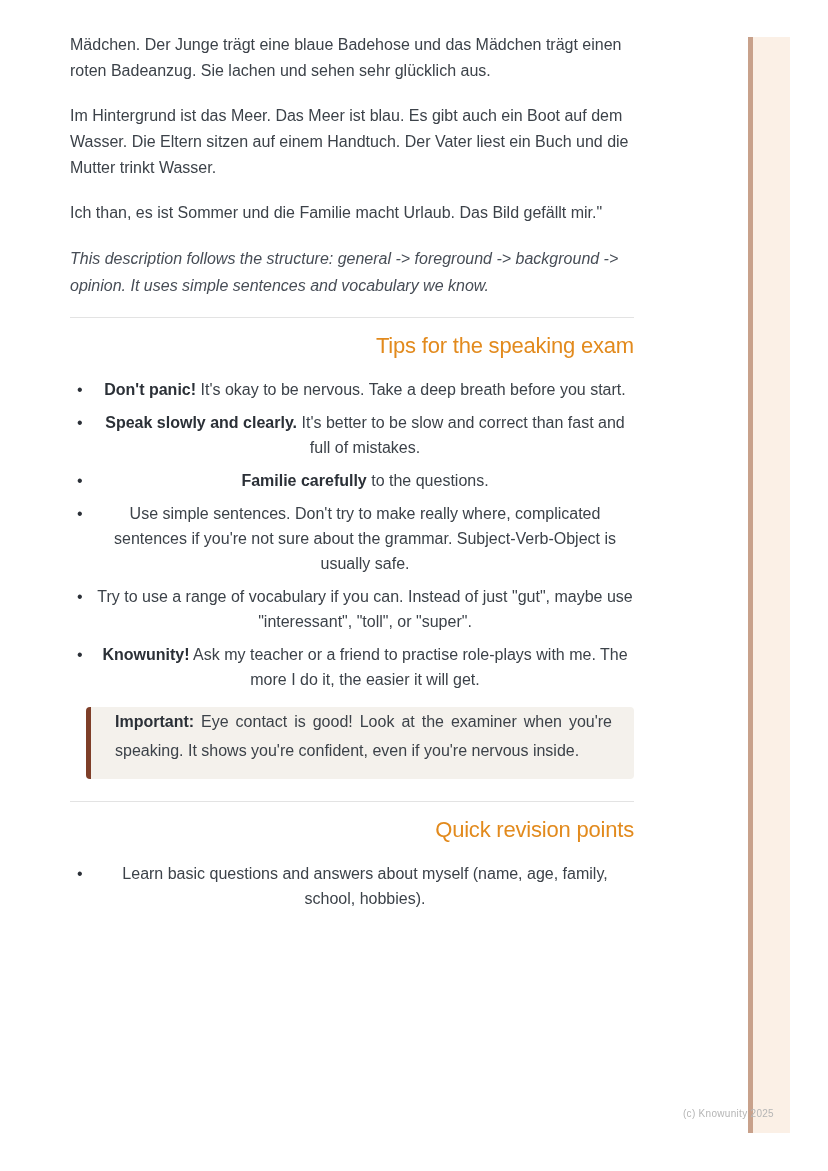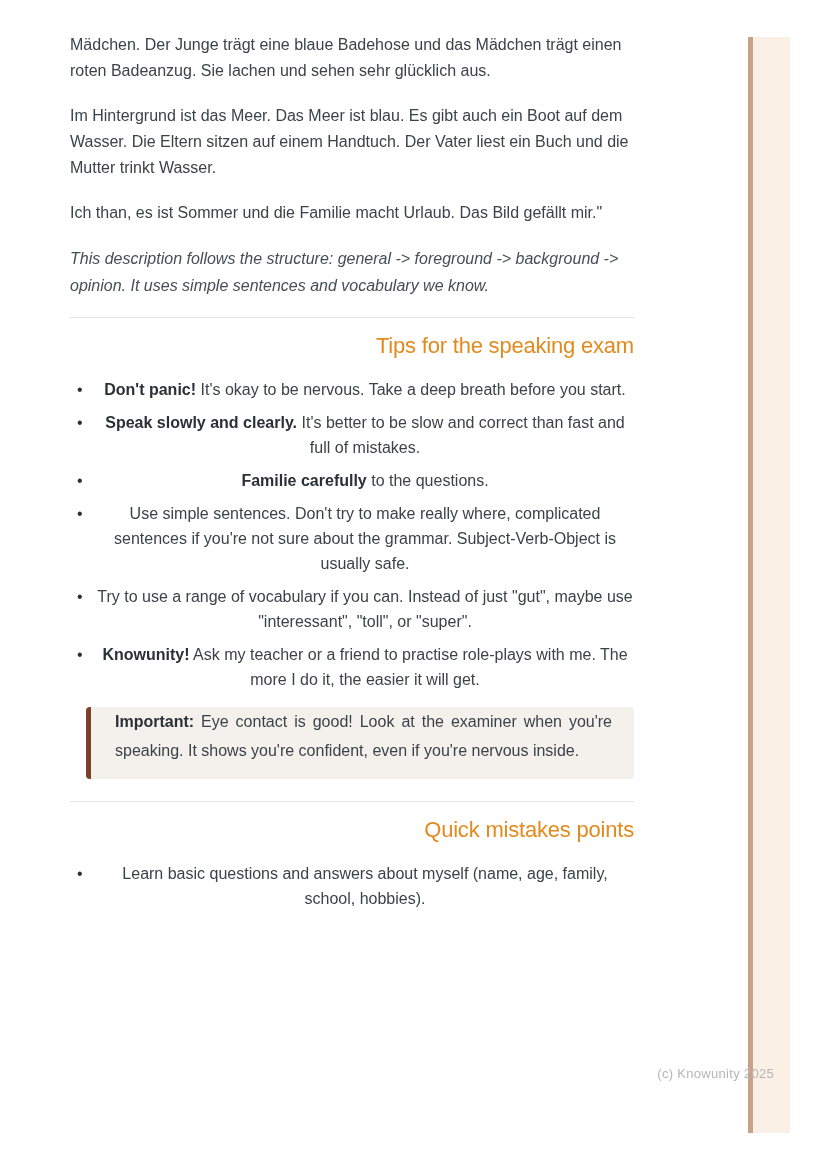--- a/index.html
+++ b/index.html
@@ -57,22 +57,22 @@
   .b{font-weight:700;color:var(--bold-text);}
   .callout{
     background:var(--callout-bg);
     border-left:5px solid var(--callout-border);
     border-radius:4px;
     padding:0 22px 14px 24px;
     margin:15px 0 0 16px;
   }
   .callout p{text-align:justify;line-height:29px;}
   .watermark{
-    position:absolute;right:54px;top:1066px;z-index:3;
-    font-size:13px;color:var(--watermark);letter-spacing:0.3px;
+    position:absolute;right:54px;top:1108px;z-index:3;
+    font-size:10px;color:var(--watermark);letter-spacing:0.3px;
   }
 </style>
 </head>
 <body>
 
 <div>
 
   <div class="edge-stripe-fill"></div>
   <div class="edge-stripe-line"></div>
 
@@ -96,21 +96,21 @@
       <li><span class="b"></span><span>Try to use a range of vocabulary if you can. Instead of just "gut", maybe use "interessant", "toll", or "super".</span></li>
       <li><span class="b">Knowunity!</span><span> Ask my teacher or a friend to practise role-plays with me. The more I do it, the easier it will get.</span></li>
     </ul>
 
     <div class="callout">
       <p><span class="b">Important:</span><span> Eye contact is good! Look at the examiner when you're speaking. It shows you're confident, even if you're nervous inside.</span></p>
     </div>
 
     <hr class="divider" style="margin-top:22px;">
 
-    <h2 class="section-heading">Quick mistakes points</h2>
+    <h2 class="section-heading">Quick revision points</h2>
 
     <ul class="bullet-list">
       <li><span class="b"></span><span>Learn basic questions and answers about myself (name, age, family, school, hobbies).</span></li>
     </ul>
 
   </div>
 
   <div class="watermark">(c) Knowunity 2025</div>
 
 </div>

